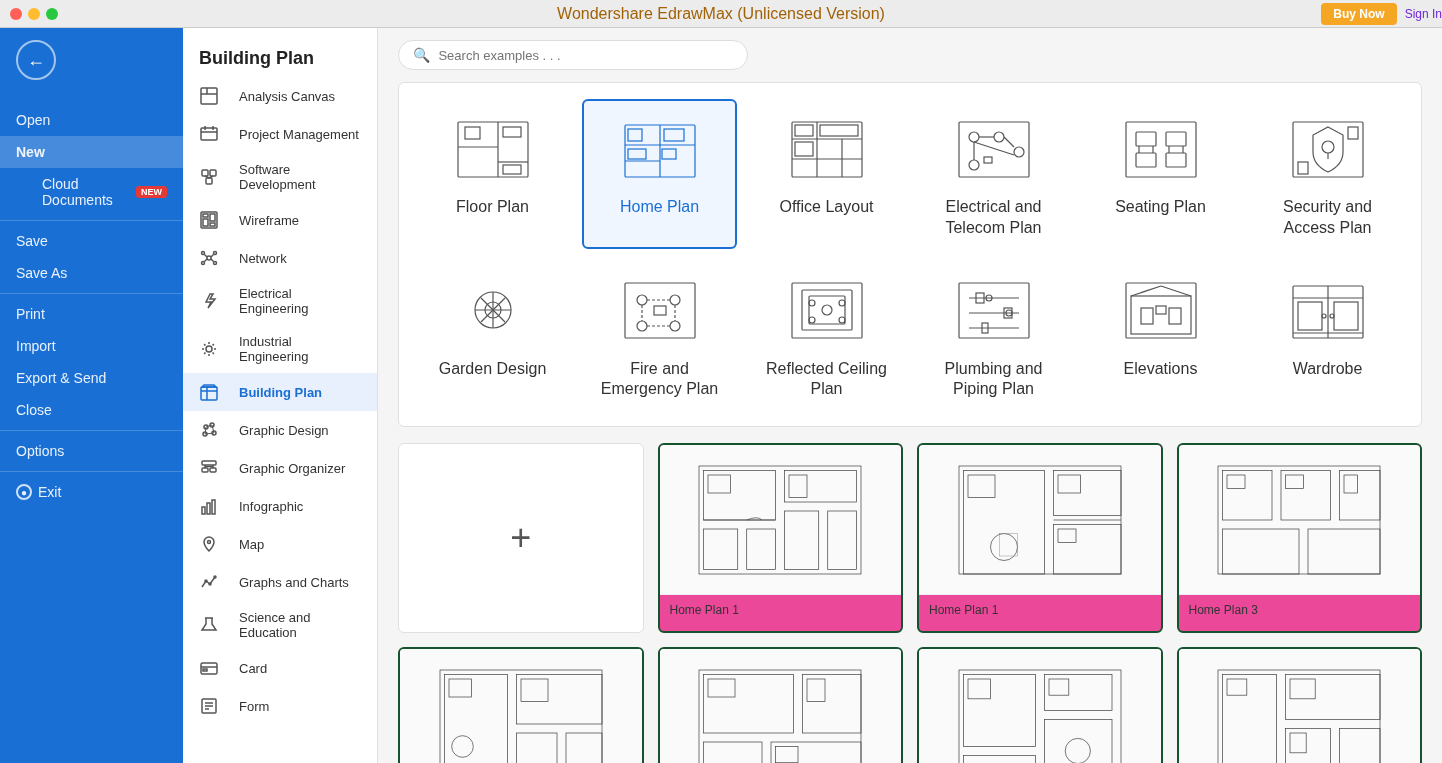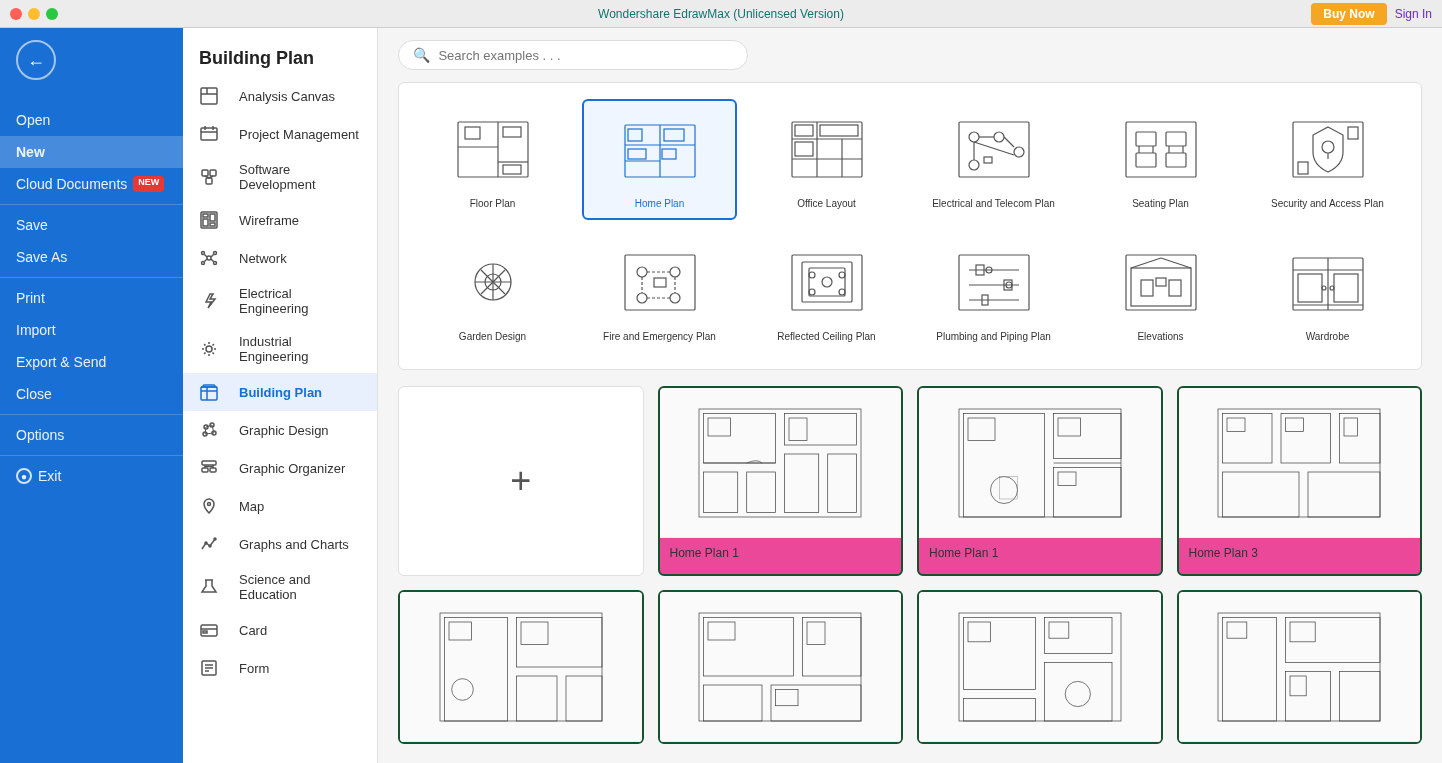--- a/index.html
+++ b/index.html
@@ -9,42 +9,42 @@
     .titlebar {
       background: #ececec;
       height: 28px;
       display: flex;
       align-items: center;
       justify-content: center;
       position: relative;
       border-bottom: 1px solid #ccc;
       flex-shrink: 0;
     }
-    .titlebar-title { font-size: 12px; color: #0f766e; text-align: center; }
+    .titlebar-title { font-size: 16px; color: #a16207; text-align: center; }
     .titlebar-controls { position: absolute; left: 10px; display: flex; gap: 6px; }
     .titlebar-btn { width: 12px; height: 12px; border-radius: 50%; border: none; cursor: pointer; }
     .titlebar-close { background: #ff5f57; }
     .titlebar-min { background: #febc2e; }
     .titlebar-max { background: #28c840; }
-    .titlebar-actions { position: absolute; right: 10px; display: flex; gap: 8px; align-items: center; }
+    .titlebar-actions { position: absolute; right: 0; display: flex; gap: 8px; align-items: center; }
     .buy-now-btn { background: #f5a623; color: white; border: none; padding: 4px 12px; border-radius: 4px; font-size: 12px; font-weight: 600; cursor: pointer; }
     .sign-in-link { color: #6d28d9; font-size: 12px; cursor: pointer; text-decoration: none; }
 
     
     .app { display: flex; flex: 1; overflow: hidden; }
 
     
     .sidebar { background: #1a6fd4; width: 183px; flex-shrink: 0; display: flex; flex-direction: column; color: white; overflow-y: auto; }
     .sidebar-top { padding: 12px 16px; }
     .back-btn { display: flex; align-items: center; gap: 8px; cursor: pointer; padding: 6px 8px; border-radius: 20px; border: 2px solid rgba(255,255,255,0.6); width: 40px; height: 40px; justify-content: center; margin-bottom: 12px; }
     .back-icon { color: white; font-size: 18px; }
     .sidebar-nav { display: flex; flex-direction: column; }
     .sidebar-item { padding: 8px 16px; cursor: pointer; font-size: 14px; font-weight: 500; color: rgba(255,255,255,0.9); }
     .sidebar-item.active { background: rgba(255,255,255,0.2); font-weight: 700; }
-    .sidebar-item-new { display: flex; gap: 6px; }
+    .sidebar-item-new { display: flex; align-items: center; gap: 6px; margin-left: 26px; }
     .new-badge { background: #e53935; color: white; font-size: 9px; font-weight: 700; padding: 1px 5px; border-radius: 3px; }
     .sidebar-divider { height: 1px; background: rgba(255,255,255,0.2); margin: 4px 0; }
 
     
     .category-panel { width: 195px; background: white; border-right: 1px solid #e0e0e0; flex-shrink: 0; overflow-y: auto; padding: 8px 0; }
     .category-header { padding: 12px 16px 8px; font-size: 18px; font-weight: 700; color: #222; }
     .category-item { display: flex; align-items: center; gap: 20px; padding: 9px 16px; cursor: pointer; font-size: 13px; color: #333; }
     .category-item.active { background: #e8f0fe; color: #1a6fd4; font-weight: 600; }
     .cat-icon { width: 20px; height: 20px; display: flex; align-items: center; justify-content: center; flex-shrink: 0; }
     .cat-icon svg { width: 18px; height: 18px; }
@@ -56,21 +56,21 @@
     .search-icon { color: #888; font-size: 14px; }
     .search-input { border: none; outline: none; font-size: 13px; color: #555; flex: 1; background: transparent; }
 
     
     .templates-section { padding: 0 20px 16px; }
     .templates-grid { display: grid; grid-template-columns: repeat(6, 1fr); gap: 12px; background: white; border: 1px solid #e0e0e0; border-radius: 6px; padding: 16px; }
     .template-card { display: flex; flex-direction: column; align-items: center; padding: 8px; border-radius: 6px; cursor: pointer; border: 2px solid transparent; transition: border-color 0.15s; }
     .template-card.selected { border-color: #1a6fd4; background: #f0f6ff; }
     .template-card-icon { width: 100px; height: 80px; display: flex; align-items: center; justify-content: center; margin-bottom: 8px; }
     .template-card-icon svg { width: 80px; height: 65px; }
-    .template-card-label { font-size: 10px; color: #333; text-align: center; line-height: 1.3; }
+    .template-card-label { font-size: 16px; color: #333; text-align: center; line-height: 1.3; }
 
     
     .examples-section { padding: 0 20px 16px; }
     .examples-grid { display: grid; grid-template-columns: repeat(4, 1fr); gap: 14px; }
     .example-card { background: #ec4899; border: 2px solid #14532d; border-radius: 6px; overflow: hidden; cursor: pointer; }
     .example-card-img { width: 100%; height: 150px; background: #fafafa; display: flex; align-items: center; justify-content: center; border-bottom: 1px solid #eee; }
     .example-card-label { padding: 8px 10px; font-size: 12px; color: #333; font-weight: 500; }
     .add-new-card { background: white; border: 1px solid #e0e0e0; border-radius: 6px; cursor: pointer; display: flex; align-items: center; justify-content: center; height: 190px; }
     .plus-icon { font-size: 36px; color: #555; font-weight: 300; }
 
@@ -260,20 +260,30 @@
         <svg viewBox="0 0 18 18" fill="none" stroke="#555" stroke-width="1.5">
             <rect x="2" y="2" width="14" height="4" rx="1"></rect>
             <rect x="2" y="9" width="6" height="4" rx="1"></rect>
             <rect x="10" y="9" width="6" height="4" rx="1"></rect>
             <line x1="5" y1="6" x2="5" y2="9"></line>
             <line x1="13" y1="6" x2="13" y2="9"></line>
             <line x1="5" y1="7.5" x2="13" y2="7.5"></line>
           </svg>
       </span>
       <span>Graphic Organizer</span>
+    </div>
+    <div class="category-item">
+      <span class="cat-icon">
+        <svg viewBox="0 0 18 18" fill="none" stroke="#555" stroke-width="1.5">
+            <rect x="2" y="10" width="3" height="7"></rect>
+            <rect x="7" y="6" width="3" height="11"></rect>
+            <rect x="12" y="3" width="3" height="14"></rect>
+          </svg>
+      </span>
+      <span>Infographic</span>
     </div>
     <div class="category-item">
       <span class="cat-icon">
         <svg viewBox="0 0 18 18" fill="none" stroke="#555" stroke-width="1.5">
             <path d="M9 2C6.24 2 4 4.24 4 7c0 3.75 5 9 5 9s5-5.25 5-9c0-2.76-2.24-5-5-5z"></path>
             <circle cx="9" cy="7" r="1.5"></circle>
           </svg>
       </span>
       <span>Map</span>
     </div>

